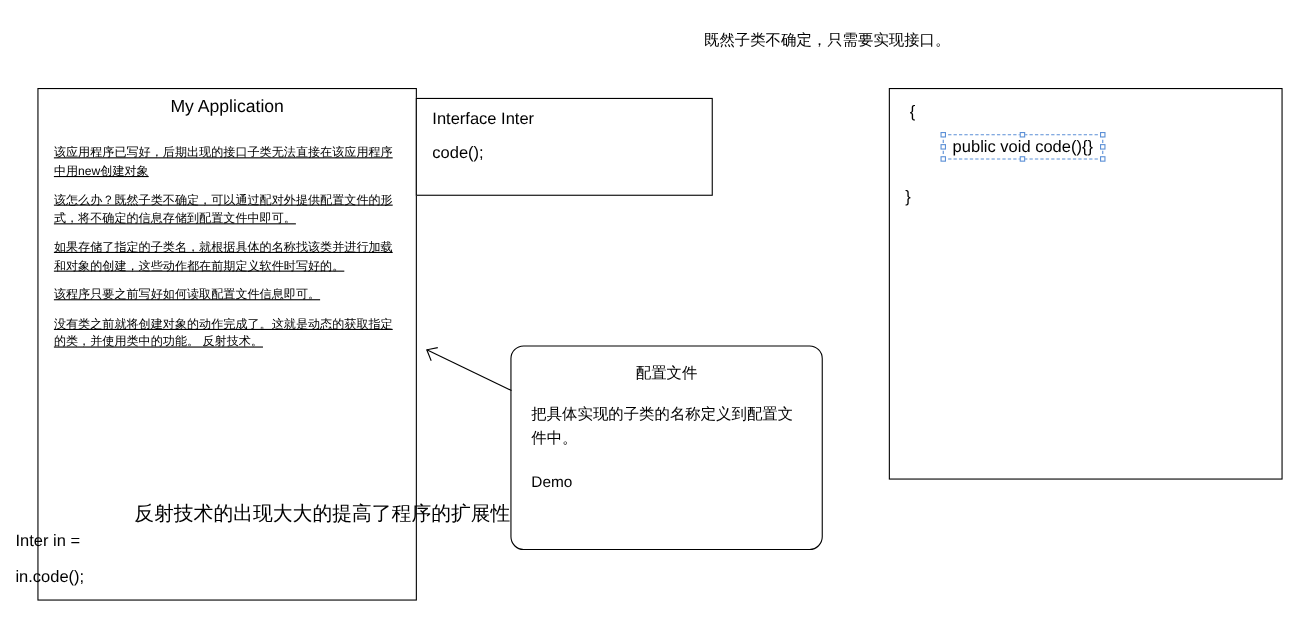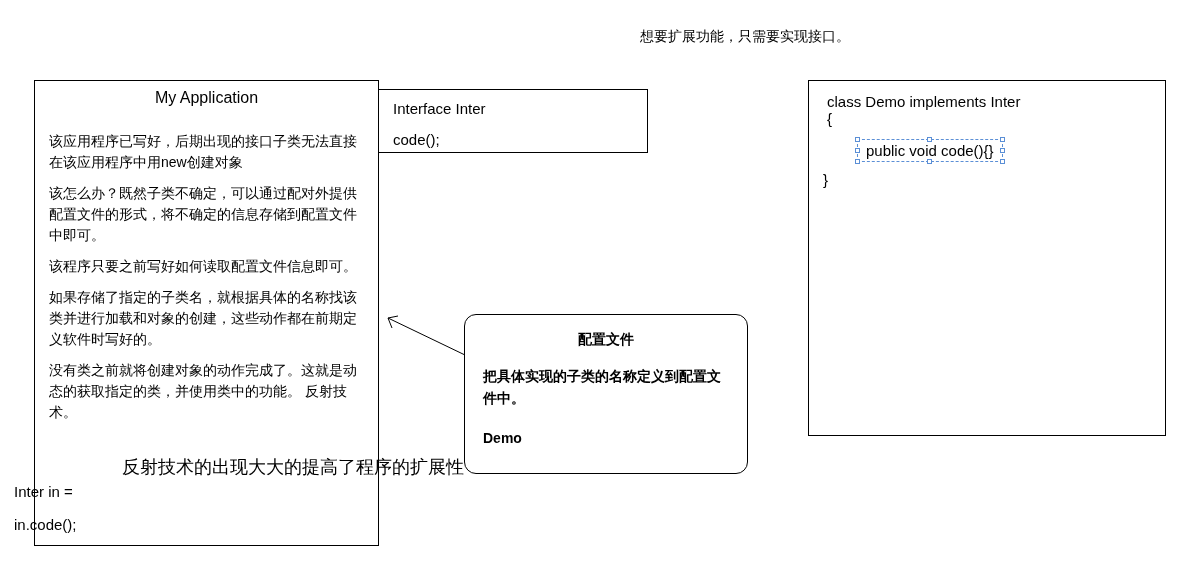--- a/index.html
+++ b/index.html
@@ -29,44 +29,44 @@
       width: 345px;
       height: 466px;
       padding: 8px 14px;
     }
     .my-app-title {
       text-align: center;
       font-size: 16px;
       padding-bottom: 14px;
     }
     .my-app p {
-      font-size: 14px;
+      font-size: 11px;
       line-height: 1.5;
       margin-top: 10px;
+      text-decoration: underline;
     }
     .interface-box {
       top: 89px;
       left: 378px;
       width: 270px;
-      height: 64px;
+      height: 89px;
       padding: 10px 14px;
       font-size: 15px;
     }
     .interface-box .line1 { margin-bottom: 14px; }
     .config-box {
       position: absolute;
       top: 314px;
       left: 464px;
       width: 284px;
-      height: 160px;
+      height: 186px;
       border: 1px solid #000;
       border-radius: 12px;
       padding: 12px 18px;
       font-size: 14px;
-      font-weight: bold;
     }
     .config-box .cfg-title { text-align: center; margin-bottom: 16px; margin-top: 4px; }
     .config-box .cfg-body { line-height: 1.6; margin-bottom: 20px; }
     .demo-box {
       top: 80px;
       left: 808px;
       width: 358px;
       height: 356px;
       padding: 12px 18px;
       font-size: 15px;
@@ -115,49 +115,48 @@
     }
     .brace-inside {
       position: absolute;
       left: 14px;
       font-size: 15px;
     }
   </style>
 </head>
 <body>
 
-<div class="top-note">想要扩展功能，只需要实现接口。</div>
+<div class="top-note">既然子类不确定，只需要实现接口。</div>
 
 <div class="box my-app">
   <div class="my-app-title">My Application</div>
   <p>该应用程序已写好，后期出现的接口子类无法直接在该应用程序中用new创建对象</p>
   <p>该怎么办？既然子类不确定，可以通过配对外提供配置文件的形式，将不确定的信息存储到配置文件中即可。</p>
+  <p>如果存储了指定的子类名，就根据具体的名称找该类并进行加载和对象的创建，这些动作都在前期定义软件时写好的。</p>
   <p>该程序只要之前写好如何读取配置文件信息即可。</p>
-  <p>如果存储了指定的子类名，就根据具体的名称找该类并进行加载和对象的创建，这些动作都在前期定义软件时写好的。</p>
   <p>没有类之前就将创建对象的动作完成了。这就是动态的获取指定的类，并使用类中的功能。  反射技术。</p>
 </div>
 
 <div class="box interface-box">
   <div class="line1">Interface  Inter</div>
   <div>code();</div>
 </div>
 
 <svg class="arrow-svg" width="90" height="50">
   <line x1="85" y1="45" x2="8" y2="8" stroke="#000" stroke-width="1"></line>
   <polyline points="18,6 8,8 12,18" fill="none" stroke="#000" stroke-width="1"></polyline>
 </svg>
 
 <div class="config-box">
   <div class="cfg-title">配置文件</div>
   <div class="cfg-body">把具体实现的子类的名称定义到配置文件中。</div>
   <div>Demo</div>
 </div>
 
 <div class="box demo-box">
-  <div>class Demo implements Inter</div>
   <div>{</div>
   <div class="code-sel">
     <span>public void code(){}</span>
     <span class="handle h-tl"></span>
     <span class="handle h-tr"></span>
     <span class="handle h-bl"></span>
     <span class="handle h-br"></span>
     <span class="handle h-tm"></span>
     <span class="handle h-bm"></span>
     <span class="handle h-ml"></span>

